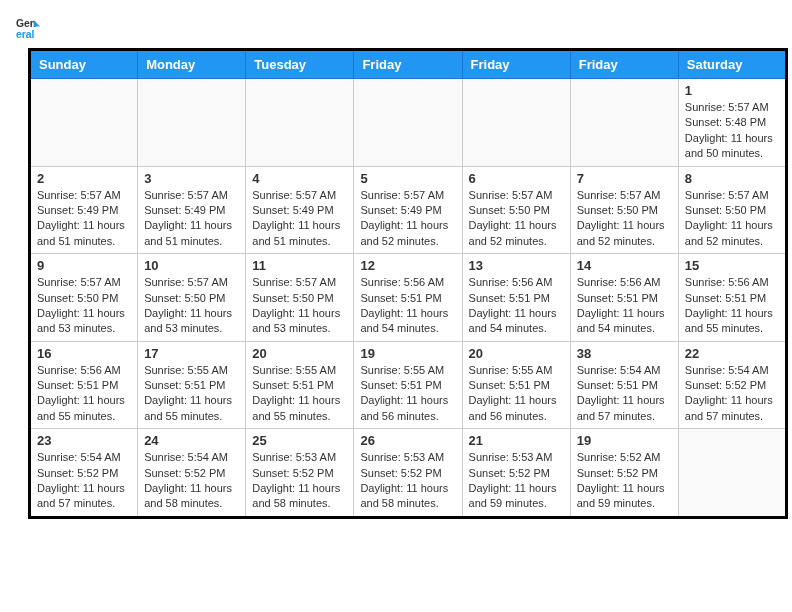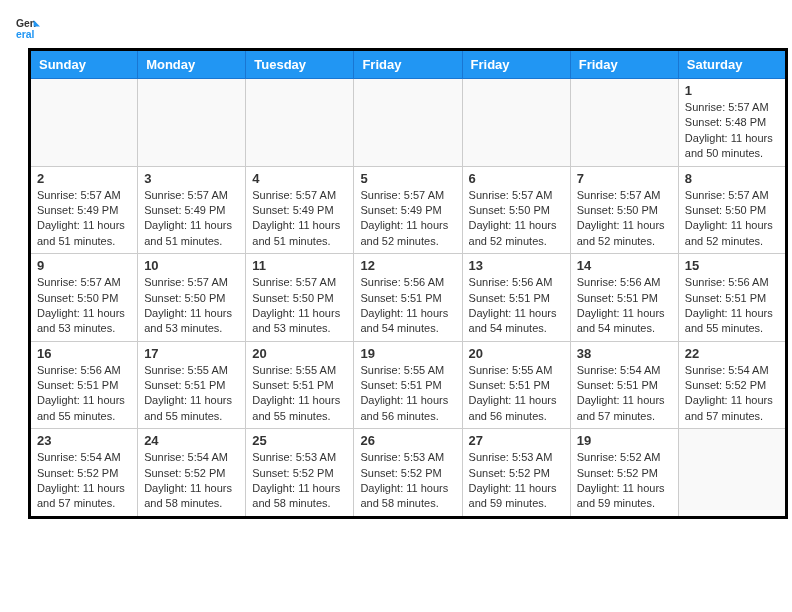--- a/index.html
+++ b/index.html
@@ -284,21 +284,21 @@
 Sunset: 5:52 PM
 Daylight: 11 hours and 58 minutes.</div>
         </td>
         <td>
           <span class="day-number">26</span>
           <div class="day-info">Sunrise: 5:53 AM
 Sunset: 5:52 PM
 Daylight: 11 hours and 58 minutes.</div>
         </td>
         <td>
-          <span class="day-number">27</span>
+          <span class="day-number">21</span>
           <div class="day-info">Sunrise: 5:53 AM
 Sunset: 5:52 PM
 Daylight: 11 hours and 59 minutes.</div>
         </td>
         <td>
           <span class="day-number">19</span>
           <div class="day-info">Sunrise: 5:52 AM
 Sunset: 5:52 PM
 Daylight: 11 hours and 59 minutes.</div>
         </td>

